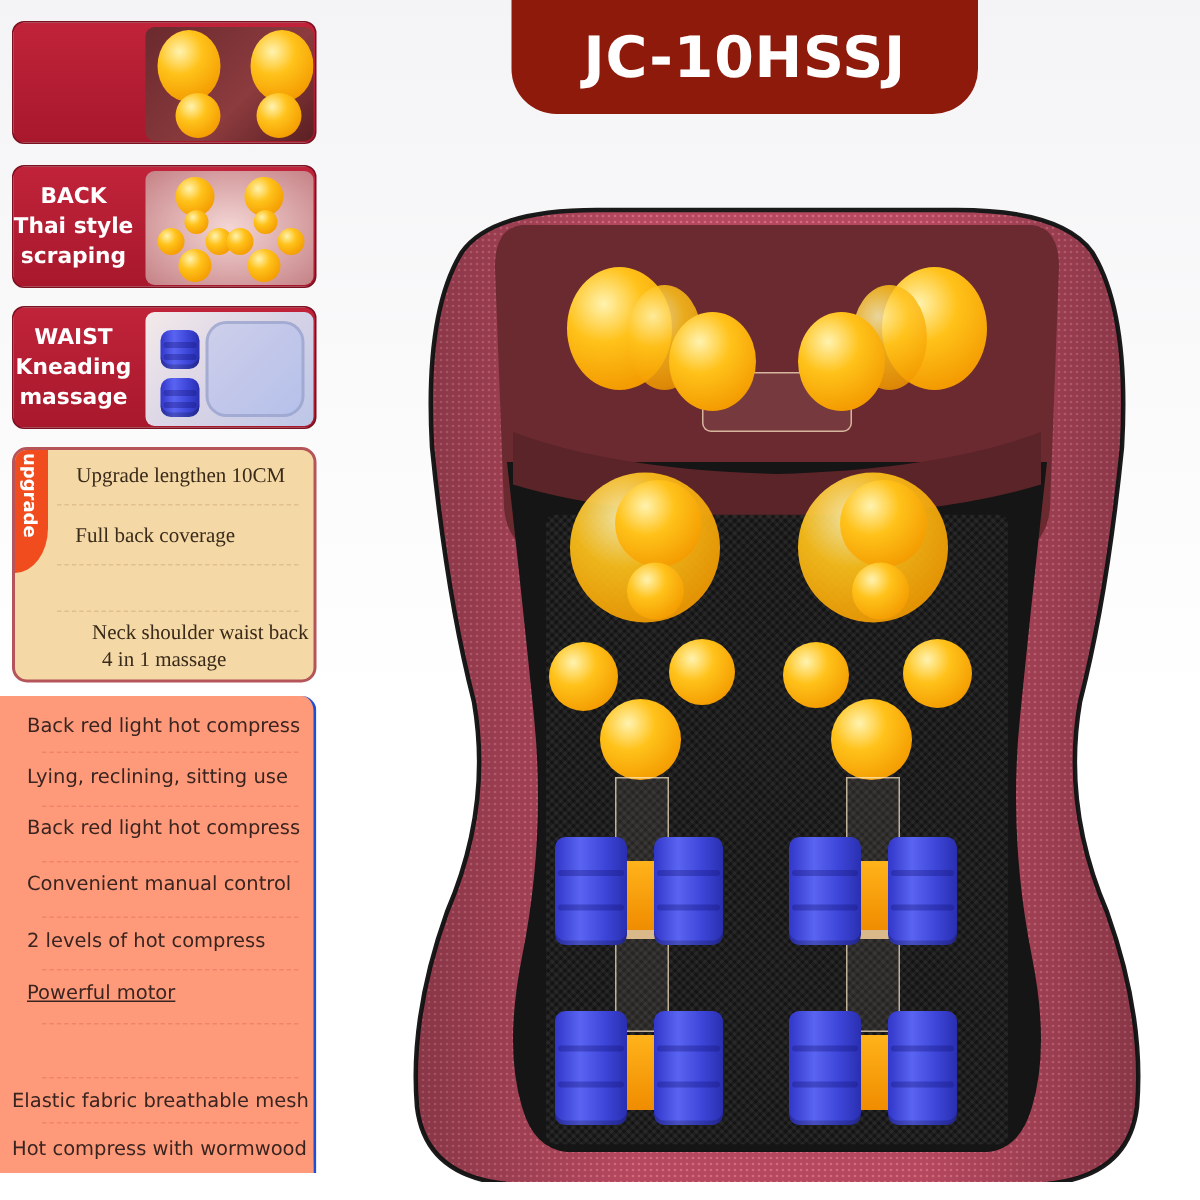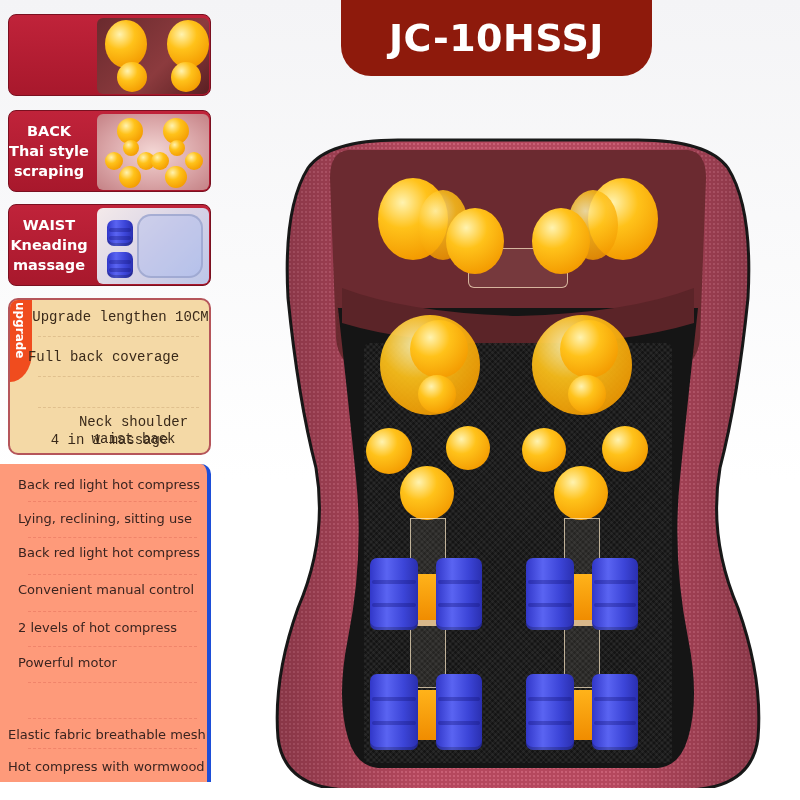--- a/index.html
+++ b/index.html
@@ -52,27 +52,27 @@
   .ribbon {
     position: absolute; left: 0; top: 0; width: 22px; height: 82px;
     background: #f04c1e; border-bottom-right-radius: 22px 30px;
   }
   .ribbon span {
     position: absolute; left: 3px; top: 2px; writing-mode: vertical-rl;
     color: #fff; font-weight: bold; font-size: 12px; font-family: "DejaVu Sans", sans-serif;
   }
   .upgrade-item {
     position: absolute; left: 0; right: 0; text-align: center; color: #3a2a1a;
-    font-size: 14px; line-height: 17px; font-family: Liberation Mono, monospace;
+    font-size: 14px; line-height: 17px; font-family: Liberation Serif, serif;
   }
   .dash { position: absolute; left: 28px; right: 10px; border-top: 1px dashed #e0c08e; }
 
   .spec-box {
     position: absolute; left: 0; top: 464px; width: 211px; height: 318px;
-    background: #fe9a7a; border-right: 4px solid #1d4ed8; border-top-right-radius: 10px;
+    background: #fe9a7a; border-right: 2px solid #1d4ed8; border-top-right-radius: 10px;
   }
   .spec-item {
     position: absolute; left: 0; right: 0; color: #3a2420;
     font-size: 13px; font-family: "DejaVu Sans", sans-serif; white-space: nowrap;
   }
   .spec-dash { position: absolute; left: 28px; right: 10px; border-top: 1px dashed #f0846a; }
 
   
   .massager { position: absolute; left: 268px; top: 138px; width: 500px; height: 650px; }
   .shell {
@@ -152,21 +152,21 @@
   <div class="spec-item" style="top:13px;left:18px;">Back red light hot compress</div>
   <div class="spec-dash" style="top:37px;"></div>
   <div class="spec-item" style="top:47px;left:18px;">Lying, reclining, sitting use</div>
   <div class="spec-dash" style="top:73px;"></div>
   <div class="spec-item" style="top:81px;left:18px;">Back red light hot compress</div>
   <div class="spec-dash" style="top:110px;"></div>
   <div class="spec-item" style="top:118px;left:18px;">Convenient manual control</div>
   <div class="spec-dash" style="top:147px;"></div>
   <div class="spec-item" style="top:156px;left:18px;">2 levels of hot compress</div>
   <div class="spec-dash" style="top:182px;"></div>
-  <div class="spec-item" style="top:191px;left:18px;">Powerful motor</div>
+  <div class="spec-item" style="top:191px;left:18px;text-decoration:underline;">Powerful motor</div>
   <div class="spec-dash" style="top:218px;"></div>
   <div class="spec-dash" style="top:254px;"></div>
   <div class="spec-item" style="top:263px;left:8px;">Elastic fabric breathable mesh</div>
   <div class="spec-dash" style="top:284px;"></div>
   <div class="spec-item" style="top:295px;left:8px;">Hot compress with wormwood</div>
 </div>
 
 <div class="massager">
   <svg class="shell" viewBox="0 0 500 650" width="500" height="650">
     <defs>

